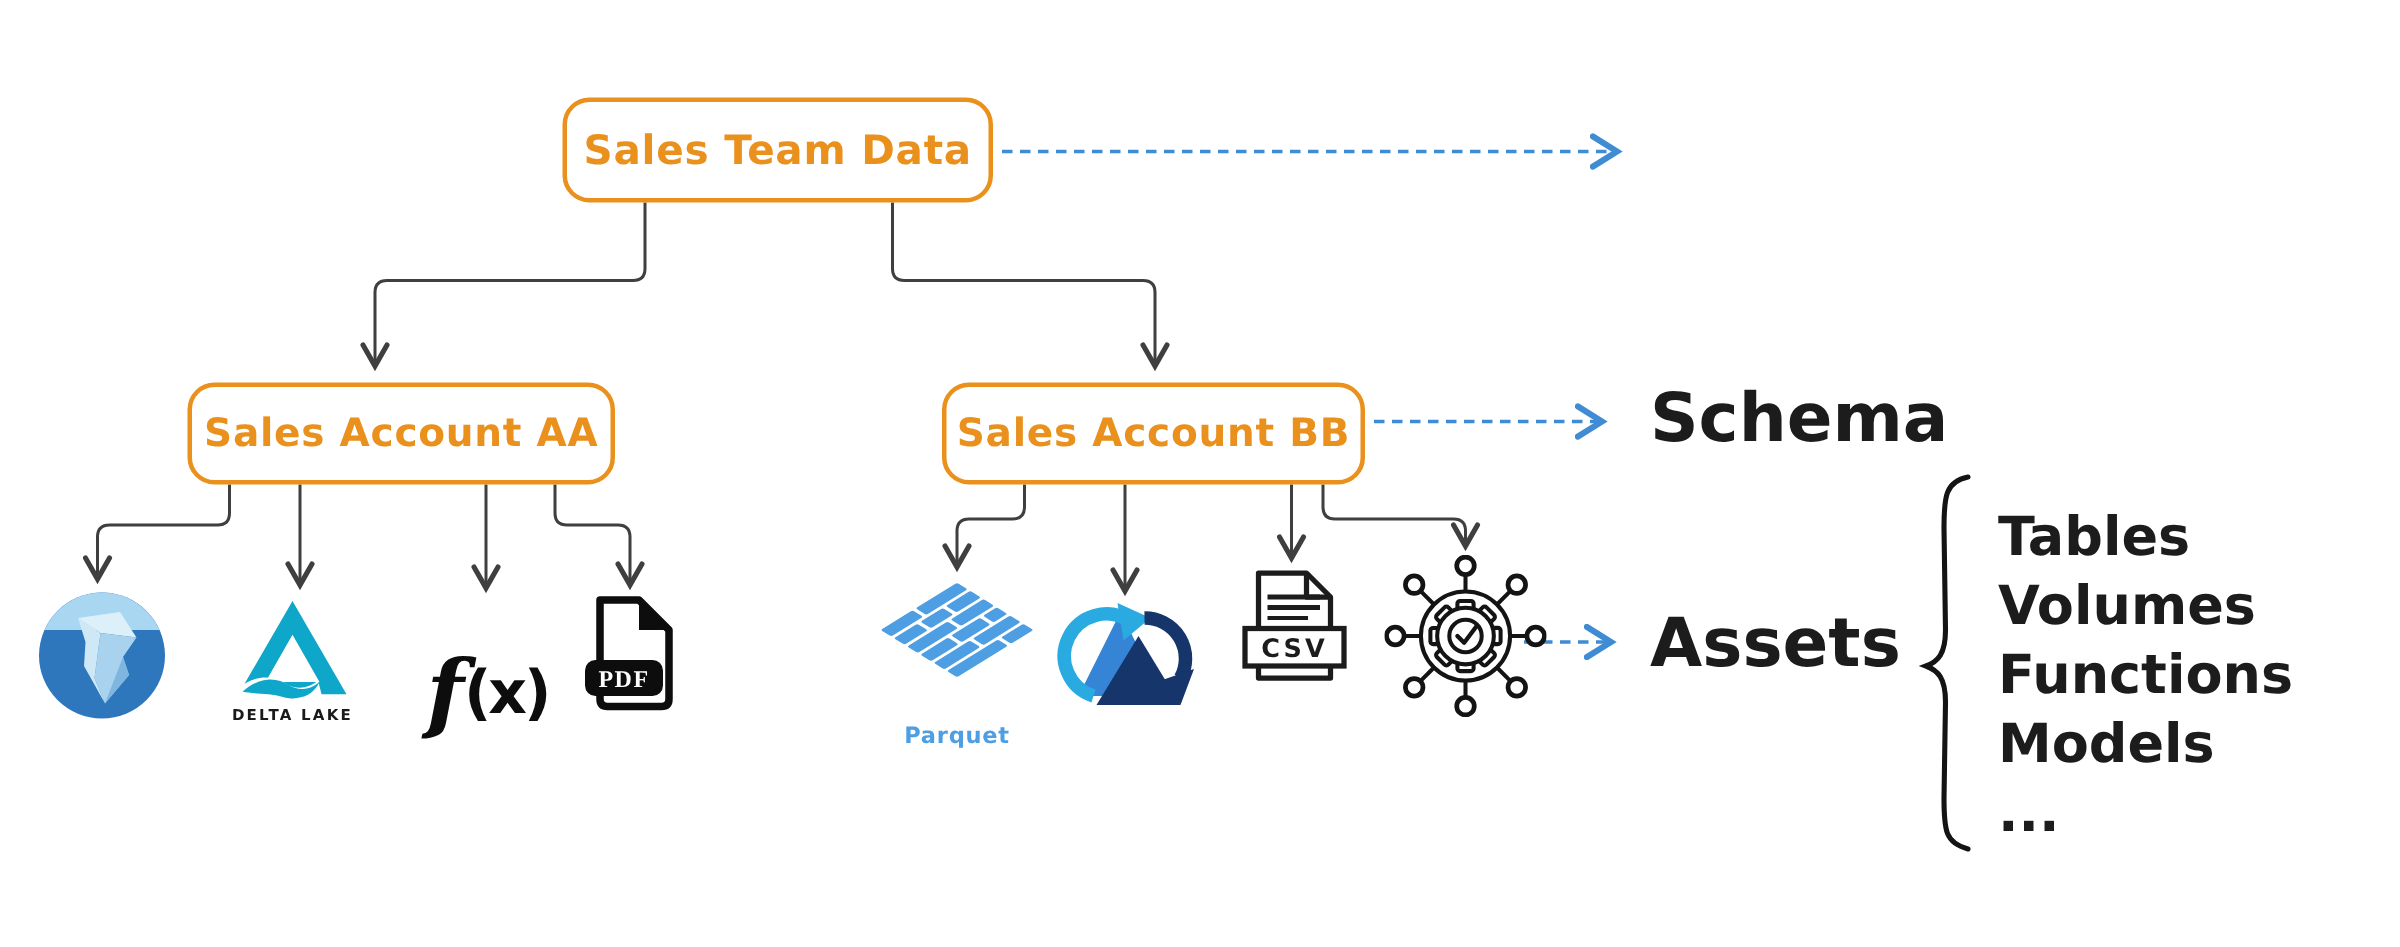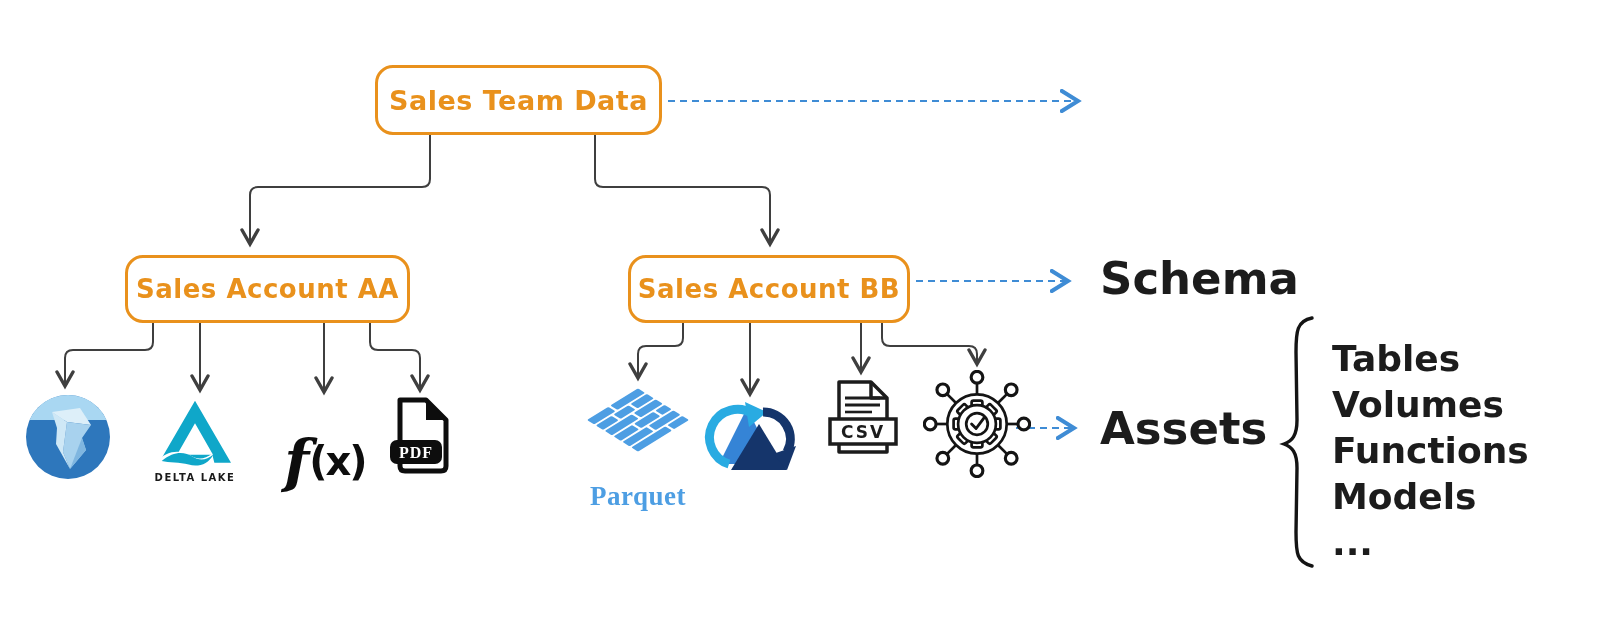--- a/index.html
+++ b/index.html
@@ -40,22 +40,22 @@
   .a-parquet { left:583px; top:384px; width:110px; }
   .a-sync    { left:701px; top:400px; width:100px; }
   .a-csv     { left:827px; top:378px; width:72px;text-align:center; }
   .a-gear    { left:923px; top:370px; width:108px; }
 
   .caption-delta {
     margin-top:2px; font-size:10px; font-weight:800; letter-spacing:1.5px;
     color:#1a1a1a; white-space:nowrap;
   }
   .caption-parquet {
-    margin-top:1px; font-size:27px; font-weight:800; letter-spacing:.5px;
-    color:var(--parquet-blue,#4D9EE3); white-space:nowrap;font-family:Liberation Serif, serif;
+    margin-top:1px; font-size:15px; font-weight:800; letter-spacing:.5px;
+    color:var(--parquet-blue,#4D9EE3); white-space:nowrap;
   }
   .fx-wrap { white-space:nowrap; color:#0d0d0d; line-height:78px; height:78px; }
   .fx-f { font-family:"DejaVu Serif", serif; font-style:italic; font-weight:700; font-size:58px; }
   .fx-x { font-weight:800; font-size:40px; letter-spacing:-2px; vertical-align:6px; }
 </style>
 </head>
 <body>
 
 <div class="stage">
 

